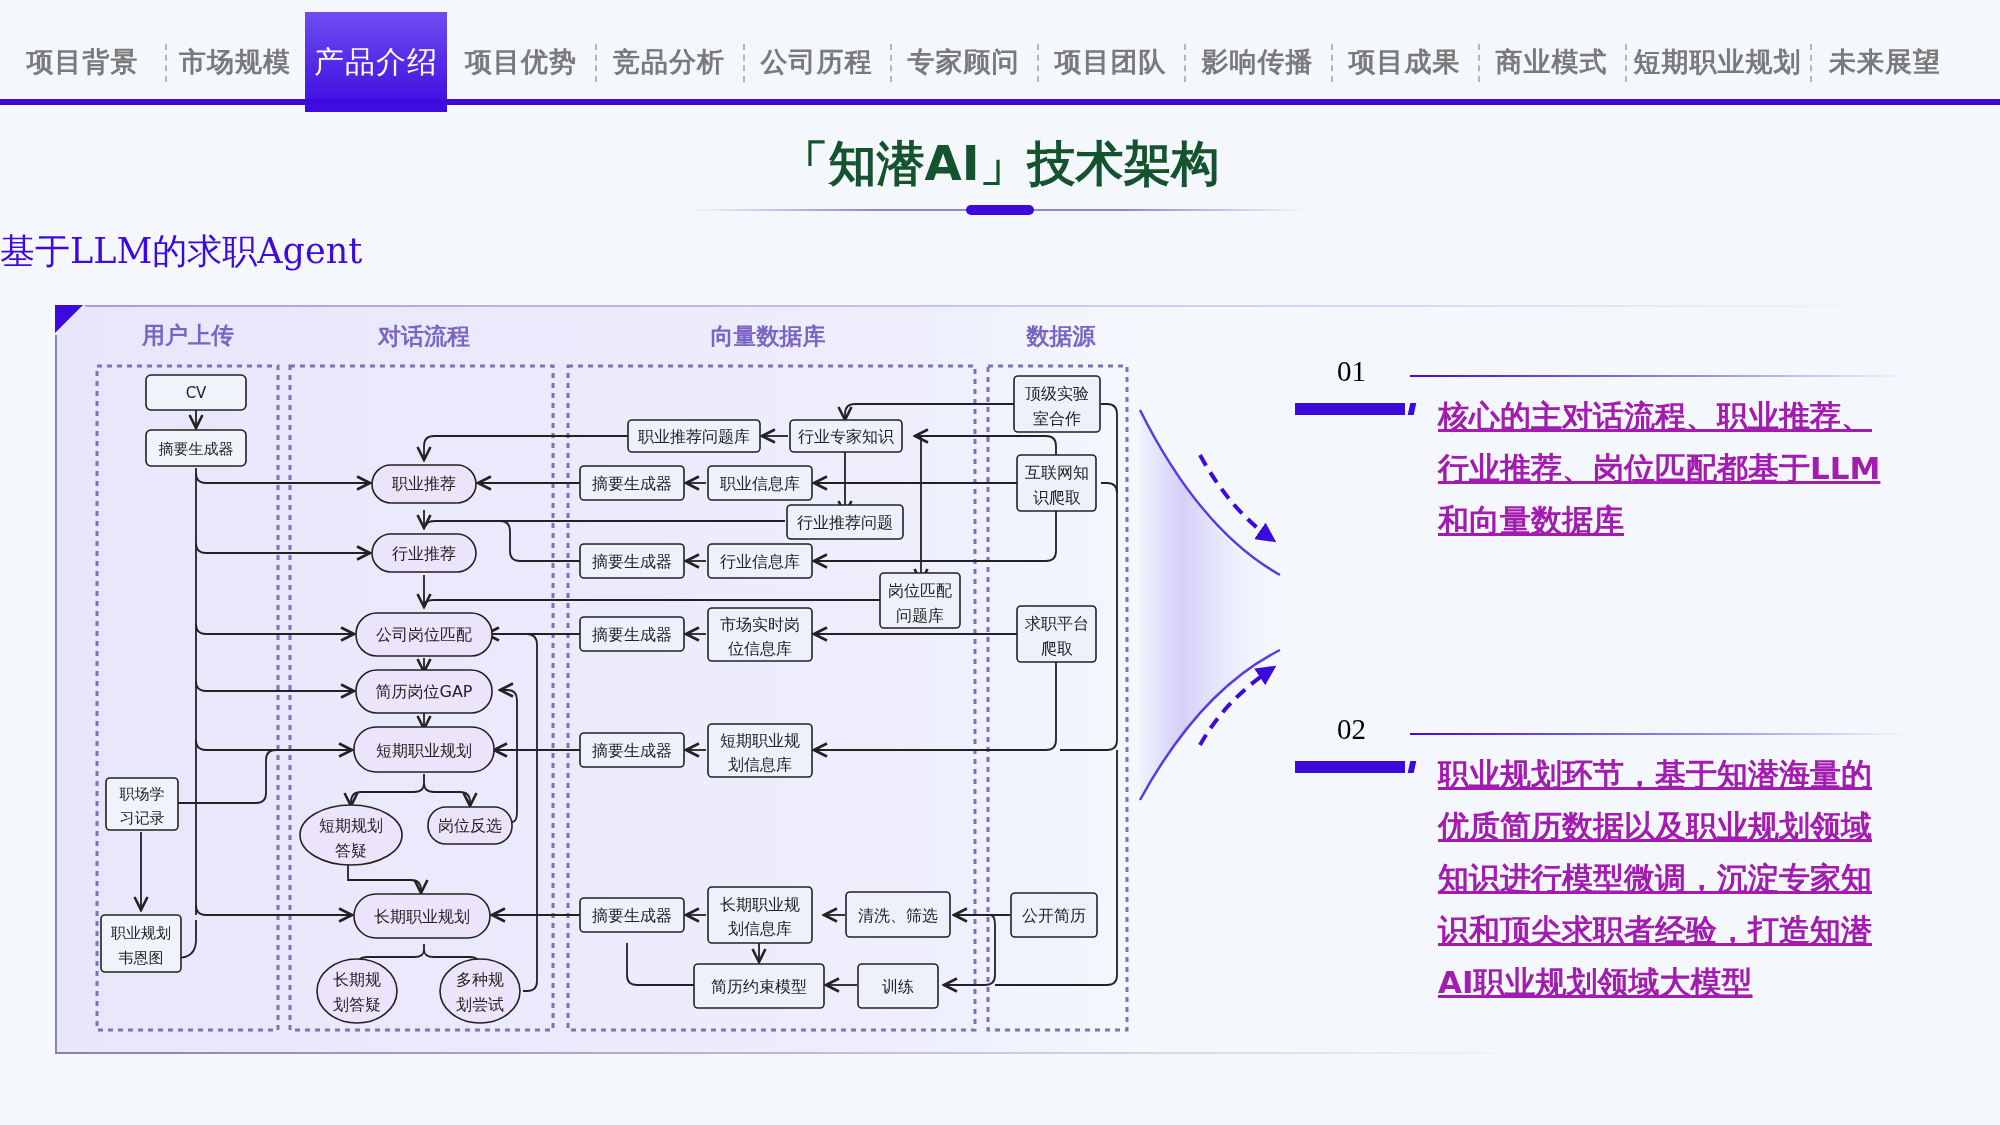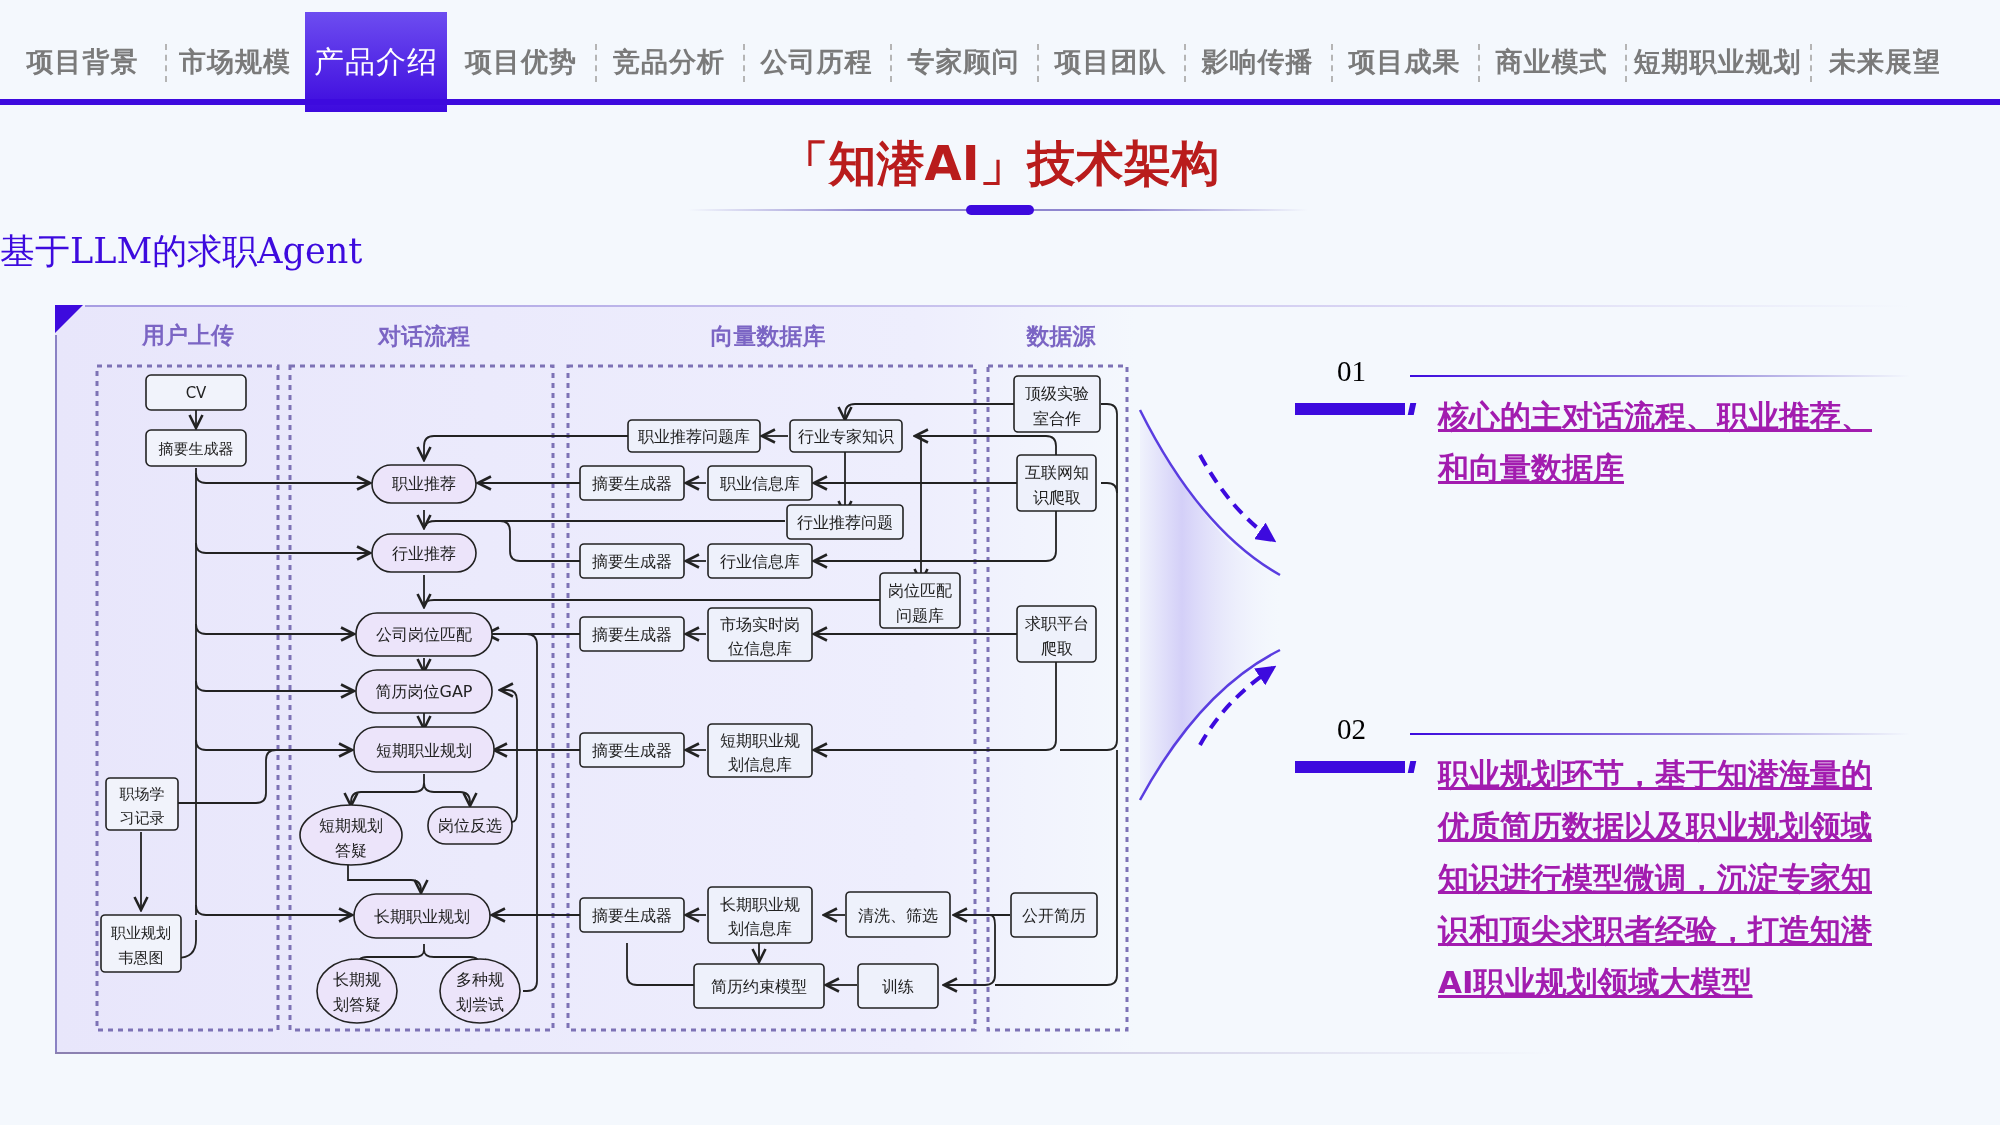--- a/index.html
+++ b/index.html
@@ -2,21 +2,21 @@
 <html><head>
 <meta charset="utf-8">
 <style>
   html,body{margin:0;padding:0;}
   body{width:2000px;height:1125px;background:#f4f8fd;position:relative;overflow:hidden;font-family:"DejaVu Sans","Liberation Sans",sans-serif;}
   .nav{position:absolute;left:0;top:0;width:2000px;height:100px;display:flex;align-items:flex-start;margin-top:12px;}
   .nav-bar{position:absolute;left:0;top:99px;width:2000px;height:6px;background:#3d0ade;}
   .tab{position:relative;height:100px;display:flex;align-items:center;justify-content:center;font-size:27px;font-weight:bold;color:#7a7a7a;letter-spacing:1px;cursor:pointer;}
   .tab.sep::before{content:"";position:absolute;left:0;top:32px;height:38px;border-left:2px dashed #b5b5b5;}
   .tab.active{background:linear-gradient(#6d4df0,#3d0ade);color:#fff;font-weight:normal;font-size:30px;}
-  .title{position:absolute;left:0;width:2000px;top:132px;text-align:center;font-size:48px;font-weight:bold;color:#b91c1c;}
+  .title{position:absolute;left:0;width:2000px;top:132px;text-align:center;font-size:48px;font-weight:bold;color:#14532d;}
   .title-line{position:absolute;left:688px;top:209px;width:620px;height:2px;background:linear-gradient(90deg,rgba(160,150,220,0),#8f86cf 30%,#8f86cf 70%,rgba(160,150,220,0));}
   .title-pill{position:absolute;left:966px;top:205px;width:68px;height:10px;border-radius:5px;background:#3d0ade;}
   .subtitle{position:absolute;left:0;width:2000px;top:228px;text-align:left;font-size:35px;color:#3d0ade;font-family:"DejaVu Serif","Liberation Serif",serif;}
   .panel{position:absolute;left:55px;top:305px;width:1855px;height:748px;}
   .panel-bg{position:absolute;left:0;top:0;width:1080px;height:748px;background:linear-gradient(90deg,#e8e6fb,#eeeefd 80%,rgba(238,238,253,0));}
   .panel-top{position:absolute;left:30px;top:0;width:1825px;height:2px;background:linear-gradient(90deg,#a79de2,#d8d4f3 70%,rgba(216,212,243,0));}
   .panel-bottom{position:absolute;left:0;top:747px;width:1500px;height:2px;background:linear-gradient(90deg,#8a7fb0,#c8c4e0 60%,rgba(200,196,224,0));}
   .panel-left{position:absolute;left:0;top:30px;width:2px;height:718px;background:#8a82c4;}
   .corner{position:absolute;left:0;top:0;width:0;height:0;border-top:28px solid #3d0ade;border-right:28px solid transparent;}
   .diagram{position:absolute;left:0;top:0;}
@@ -351,20 +351,21 @@
   </g>
 </svg>
 
 <div class="section" style="top:355px;">
   <div class="sec-num" style="top:0;">01</div>
   <div class="sec-line" style="top:20px;"></div>
   <div class="sec-bar" style="top:48px;"></div>
   <div class="sec-bar-tick" style="top:48px;"></div>
   <div class="sec-text" style="top:35px;">
     <div>核心的主对话流程、职业推荐、</div>
+    <div>行业推荐、岗位匹配都基于LLM</div>
     <div>和向量数据库</div>
   </div>
 </div>
 
 <div class="section" style="top:713px;">
   <div class="sec-num" style="top:0;">02</div>
   <div class="sec-line" style="top:20px;"></div>
   <div class="sec-bar" style="top:48px;"></div>
   <div class="sec-bar-tick" style="top:48px;"></div>
   <div class="sec-text" style="top:35px;">

